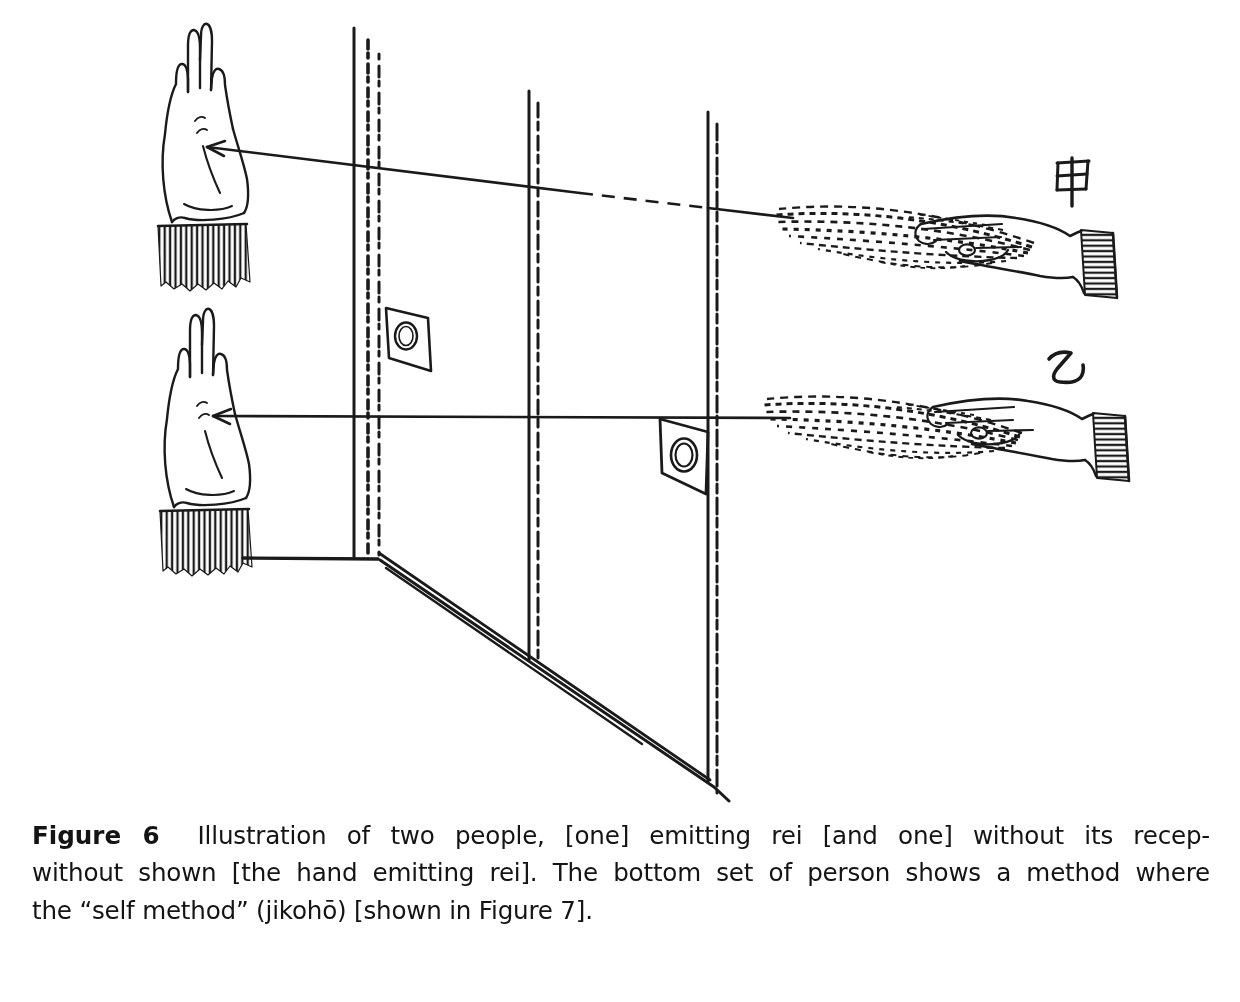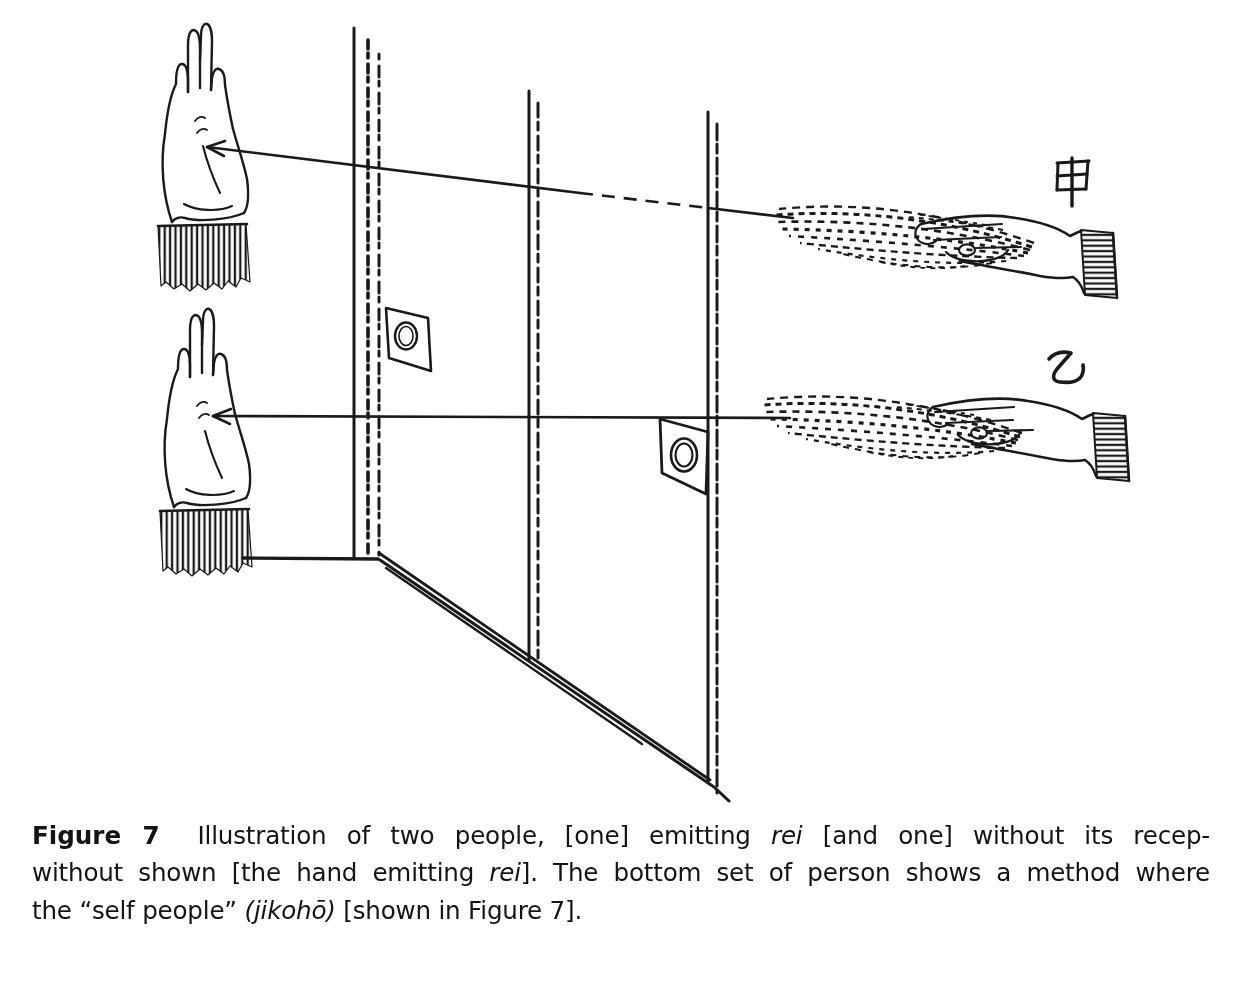--- a/index.html
+++ b/index.html
@@ -10,21 +10,21 @@
   }
   .page{position:absolute;inset:0;background:#fff;}
   svg.figure-art{position:absolute;left:0;top:0;}
   .caption{
     position:absolute;left:32px;top:817px;width:1178px;
     font-size:24.6px;line-height:37.4px;letter-spacing:-0.2px;color:#141414;
   }
   .cap-line{display:block;text-align:left;}
   .cap-line.just{text-align:justify;text-align-last:justify;}
   .b{font-weight:bold;}
-  .i{font-style:italic;}
+  .i{}
   .fig-label{margin-right:38px;letter-spacing:0;}
 </style>
 </head>
 <body>
 
 <div class="page">
 
   <svg class="figure-art" width="1240" height="812" viewBox="0 0 1240 812" fill="none" stroke="#1a1a1a" stroke-linecap="round" stroke-linejoin="round">
 
     <defs>
@@ -151,18 +151,18 @@
       <path d="M1057,176 L1087,174"></path>
       <path d="M1057,190 L1086,189"></path>
       <path d="M1072,158 L1072,206" stroke-width="3.4"></path>
     </g>
     <g role="img" aria-label="乙">
       <path d="M1049,359 C1055,352 1063,351 1071,353 L1057,369 C1053,374 1051,381 1060,382 C1068,383 1076,382 1080,378 C1083,375 1084,369 1083,365" stroke-width="3.6"></path>
     </g>
   </svg>
 
   <div class="caption">
-    <span class="cap-line just"><span class="b fig-label">Figure 7</span><span>Illustration of two people, [one] emitting </span><span class="i">rei</span><span> [and one] without its recep-</span></span>
+    <span class="cap-line just"><span class="b fig-label">Figure 6</span><span>Illustration of two people, [one] emitting </span><span class="i">rei</span><span> [and one] without its recep-</span></span>
     <span class="cap-line just"><span>without shown [the hand emitting </span><span class="i">rei</span><span>]. The bottom set of person shows a method where</span></span>
-    <span class="cap-line"><span>the “self people” </span><span class="i">(jikohō)</span><span> [shown in Figure 7].</span></span>
+    <span class="cap-line"><span>the “self method” </span><span class="i">(jikohō)</span><span> [shown in Figure 7].</span></span>
   </div>
 
 </div>
 
 </body></html>

